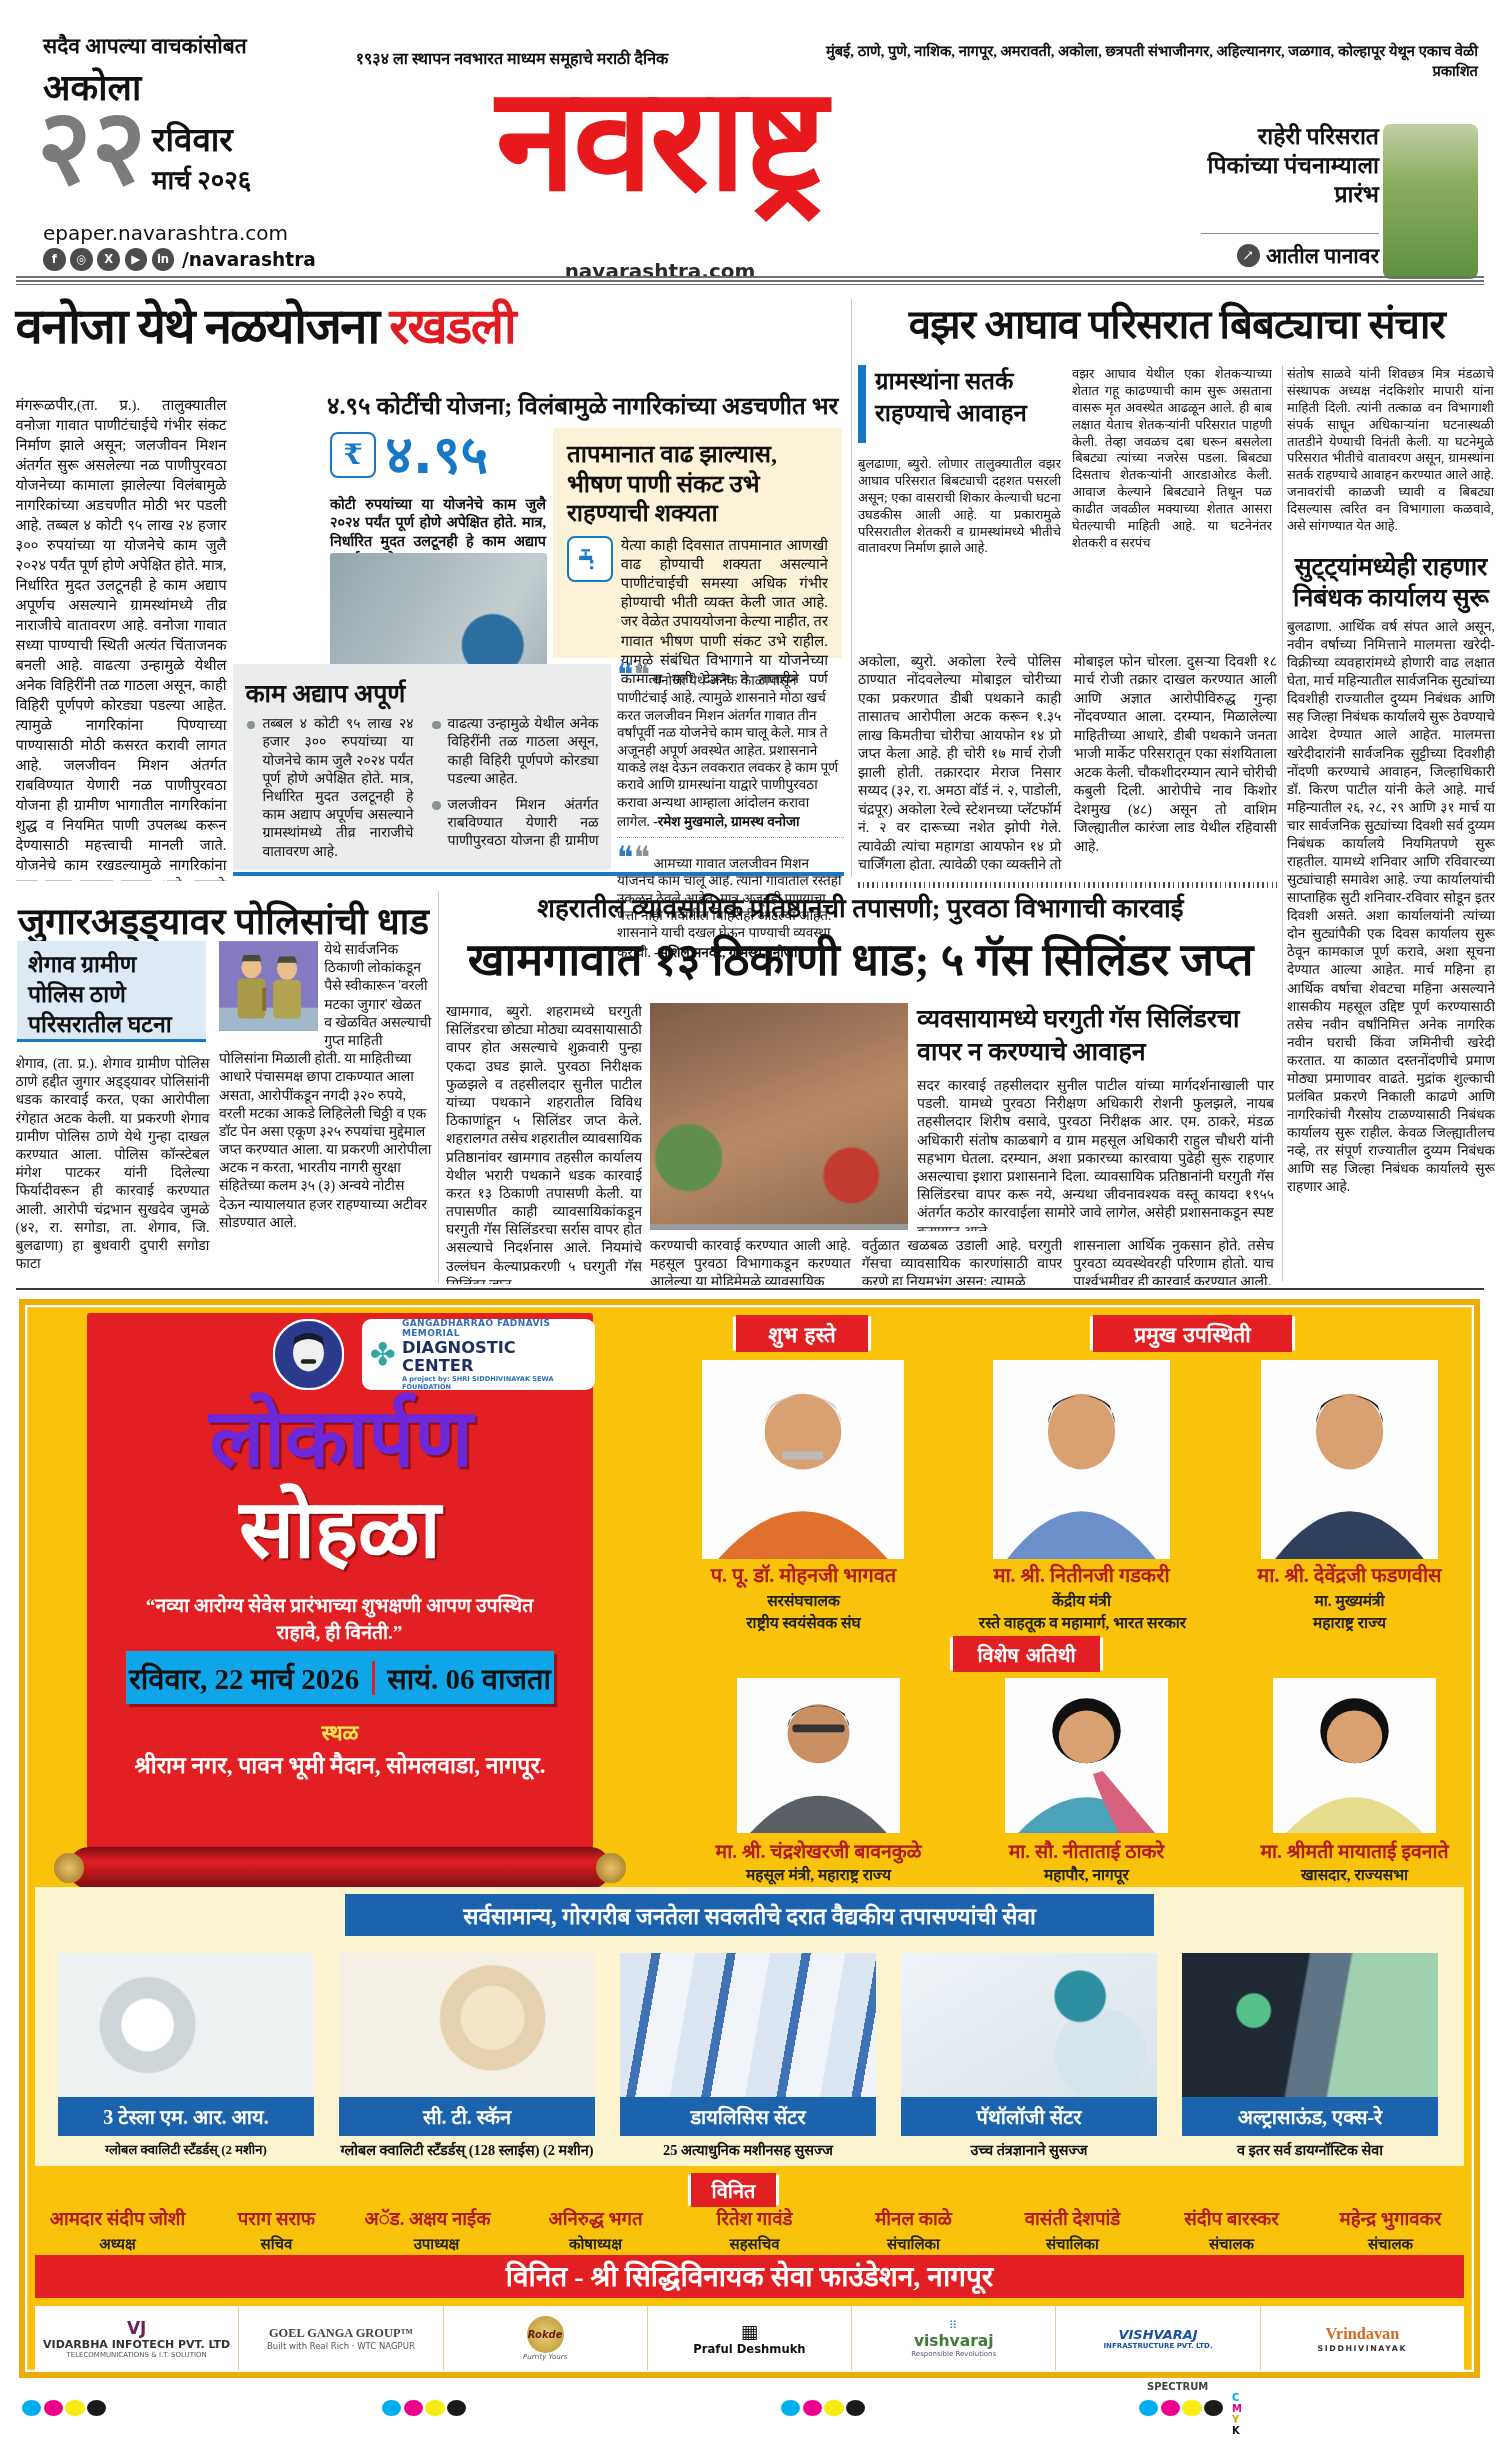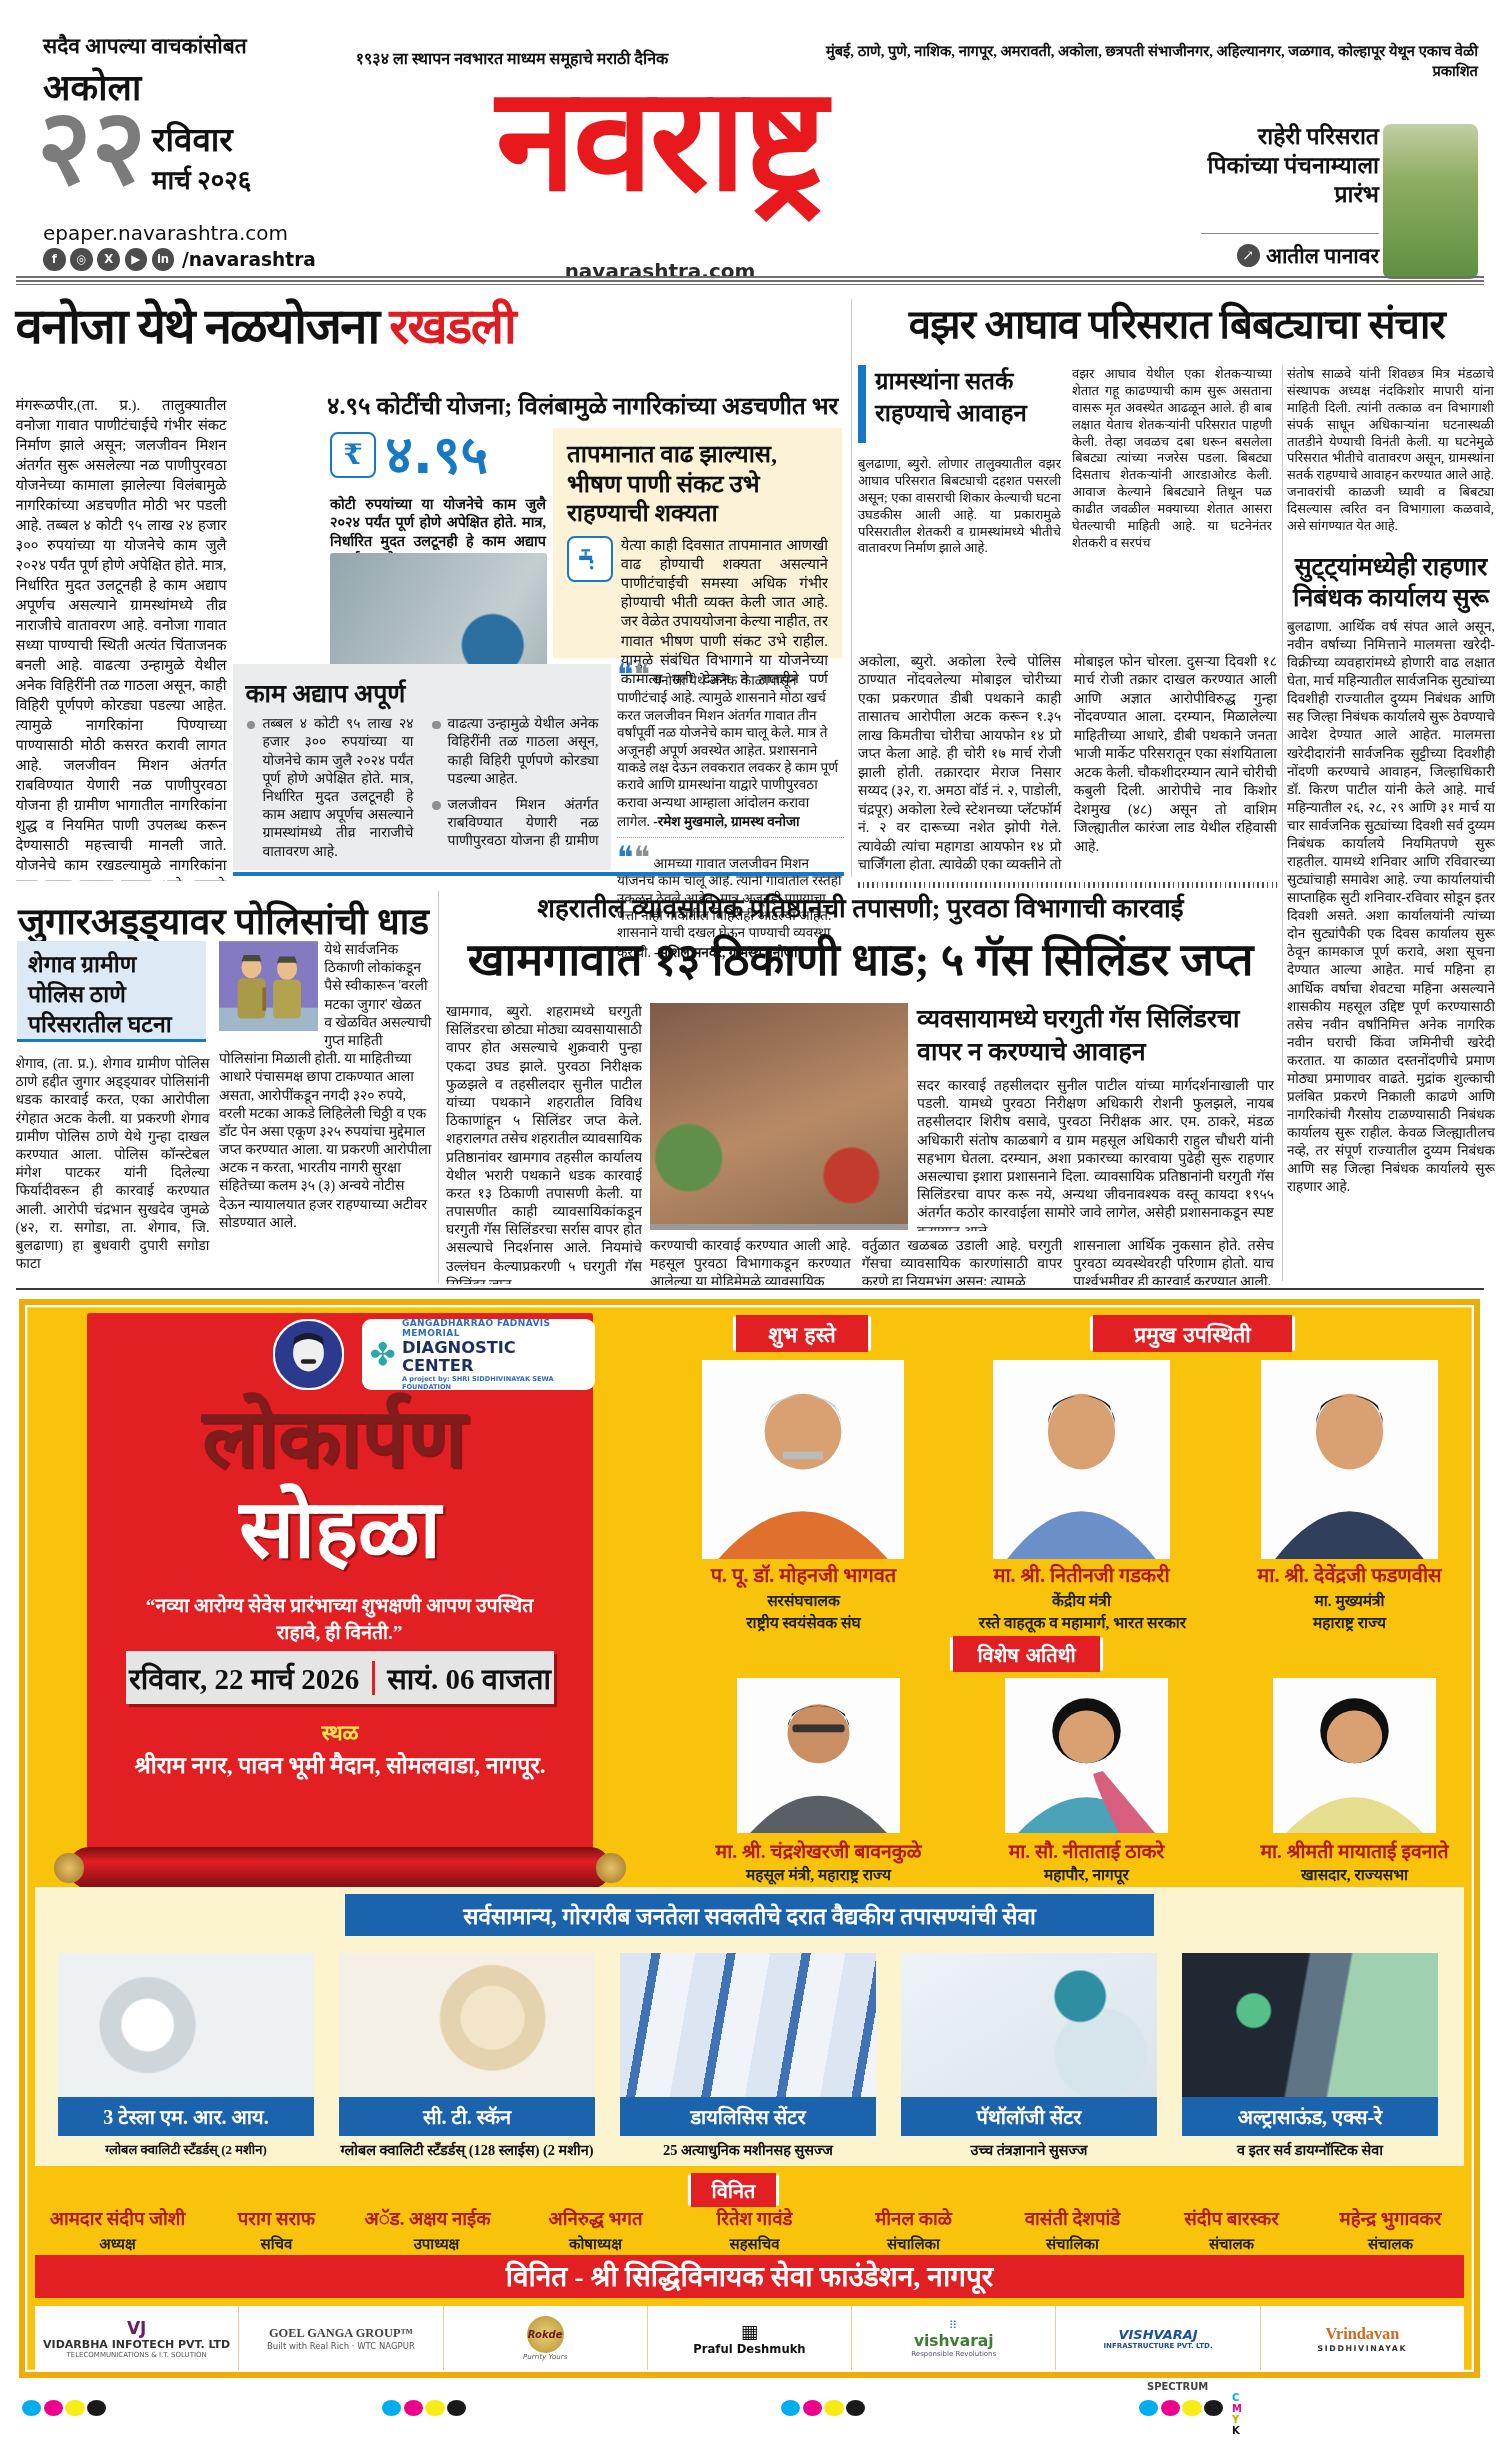--- a/index.html
+++ b/index.html
@@ -192,24 +192,24 @@
       </svg>
   </div>
   <div class="abs" style="left:362px;top:1319px;width:233px;height:71px;background:#fff;border-radius:9.3px;display:flex;align-items:center;gap:6.2px;padding:4.7px 7.8px;box-sizing:border-box;">
     <span style="font-size:31px;color:#29a8a4;">✤</span>
     <span style="display:flex;flex-direction:column;line-height:1.15;" class="sans">
       <span style="font-size:9px;font-weight:700;color:#2e6fb7;letter-spacing:0.4px;">GANGADHARRAO FADNAVIS MEMORIAL</span>
       <span style="font-size:16.3px;font-weight:800;color:#1c2f5e;">DIAGNOSTIC CENTER</span>
       <span style="font-size:6.6px;font-weight:700;color:#2e6fb7;">A project by: SHRI SIDDHIVINAYAK SEWA FOUNDATION</span>
     </span>
   </div>
-  <div class="abs ctr" style="left:81px;top:1397px;width:506px;font-size:81px;font-weight:900;color:#7f1d1d;text-shadow:2.3px 2.3px 0 #8f1113;line-height:1.05;">लोकार्पण</div>
+  <div class="abs ctr" style="left:88px;top:1397px;width:506px;font-size:81px;font-weight:900;color:#6d28d9;text-shadow:2.3px 2.3px 0 #8f1113;line-height:1.05;">लोकार्पण</div>
   <div class="abs ctr" style="left:87px;top:1488px;width:506px;font-size:81px;font-weight:900;color:#fff;text-shadow:2.3px 2.3px 0 #8f1113;line-height:1.05;">सोहळा</div>
   <div class="abs ctr b" style="left:133px;top:1592px;width:413px;font-size:19.4px;color:#fff;line-height:1.4;">“नव्या आरोग्य सेवेस प्रारंभाच्या शुभक्षणी आपण उपस्थित राहावे, ही विनंती.”</div>
-  <div class="abs" style="left:126px;top:1651px;width:428px;height:53px;background:#e5e5e5;display:flex;align-items:center;justify-content:center;gap:12.4px;box-shadow:3.1px 3.1px 0 #9c1214;">
+  <div class="abs" style="left:126px;top:1651px;width:428px;height:53px;background:#0ea5e9;display:flex;align-items:center;justify-content:center;gap:12.4px;box-shadow:3.1px 3.1px 0 #9c1214;">
     <span class="b" style="font-size:29px;">रविवार, 22 मार्च 2026</span>
     <span style="width:3.1px;height:34px;background:#e21f23;"></span>
     <span class="b" style="font-size:29px;">सायं. 06 वाजता</span>
   </div>
   <div class="abs ctr b" style="left:87px;top:1718px;width:506px;font-size:21px;color:#ffe84d;">स्थळ</div>
   <div class="abs ctr b" style="left:87px;top:1748px;width:506px;font-size:23px;color:#fff;">श्रीराम नगर, पावन भूमी मैदान, सोमलवाडा, नागपूर.</div>
   <div class="abs" style="left:68px;top:1847px;width:543px;height:42px;border-radius:21px;background:linear-gradient(180deg,#7a0f10,#e21f23 35%,#7a0f10);"></div>
   <div class="abs" style="left:54px;top:1853px;width:29.5px;height:29.5px;border-radius:50%;background:radial-gradient(circle,#e7c269,#9c7424);"></div>
   <div class="abs" style="left:596px;top:1853px;width:29.5px;height:29.5px;border-radius:50%;background:radial-gradient(circle,#e7c269,#9c7424);"></div>
 

